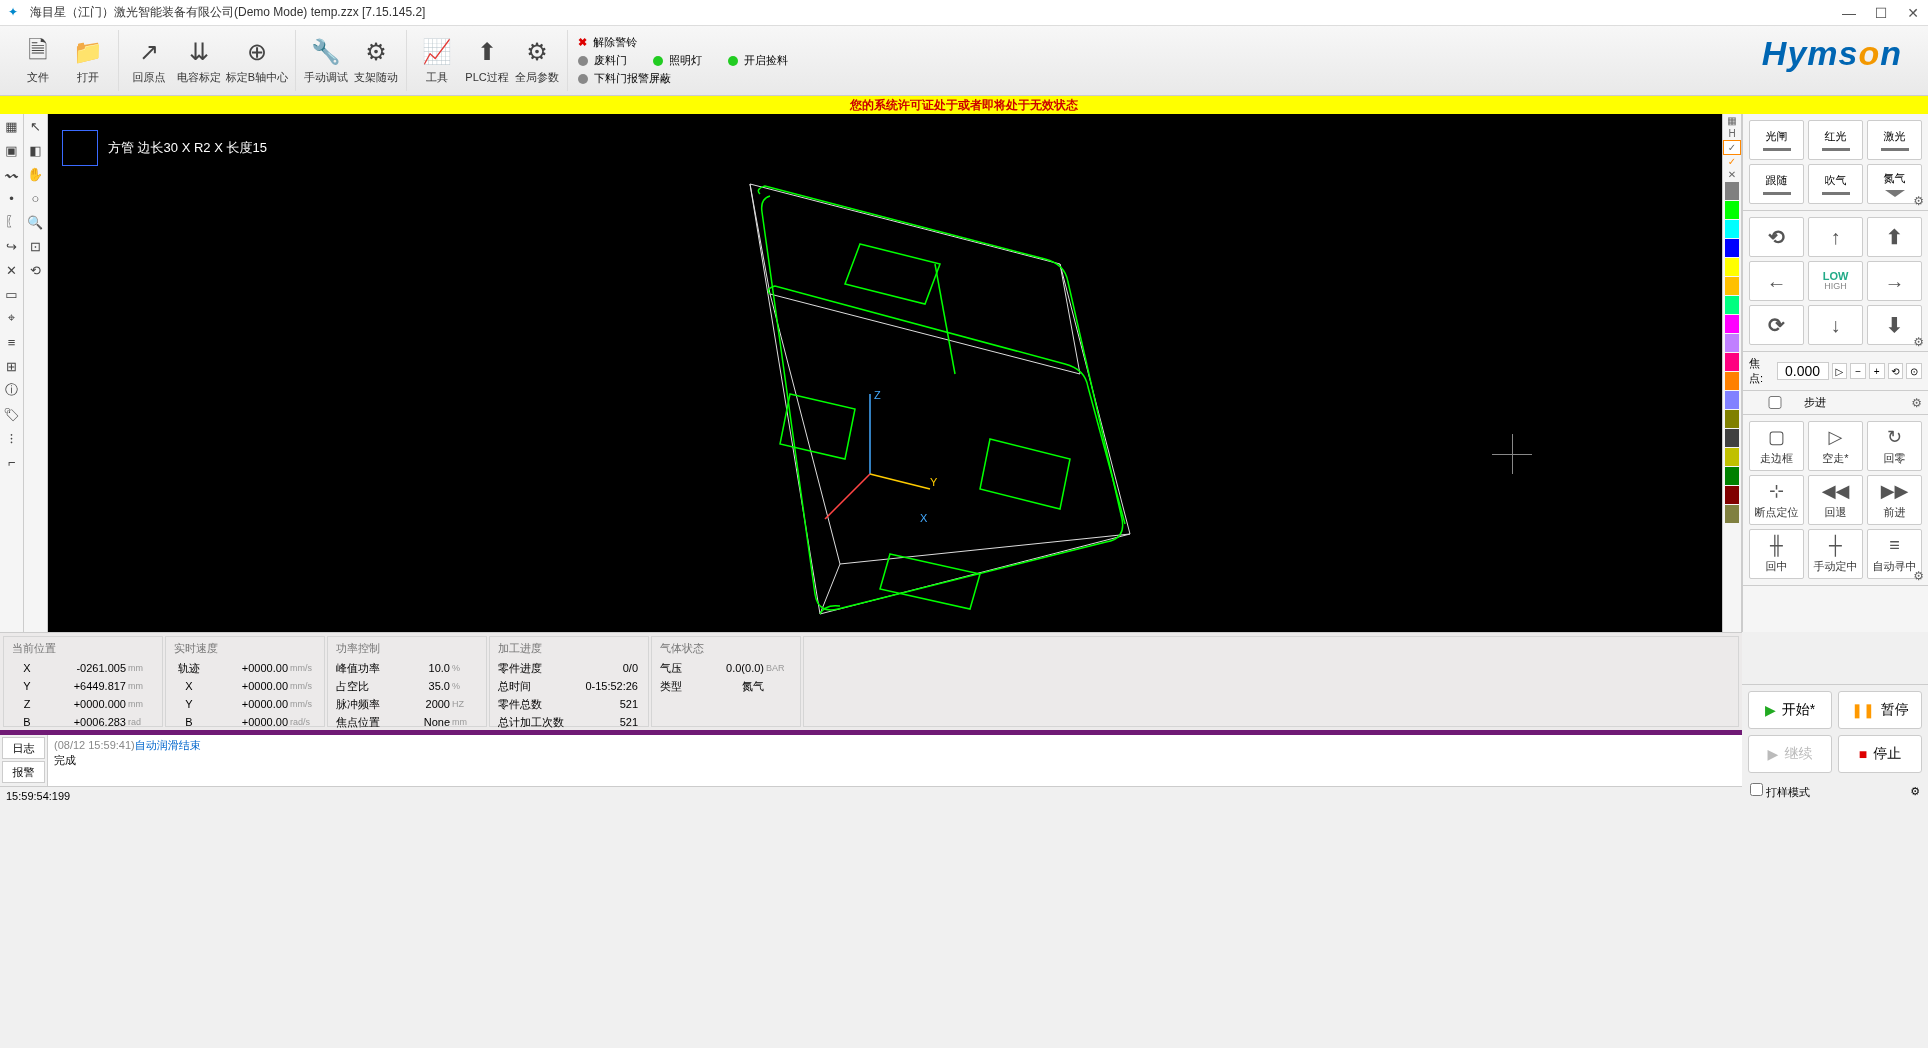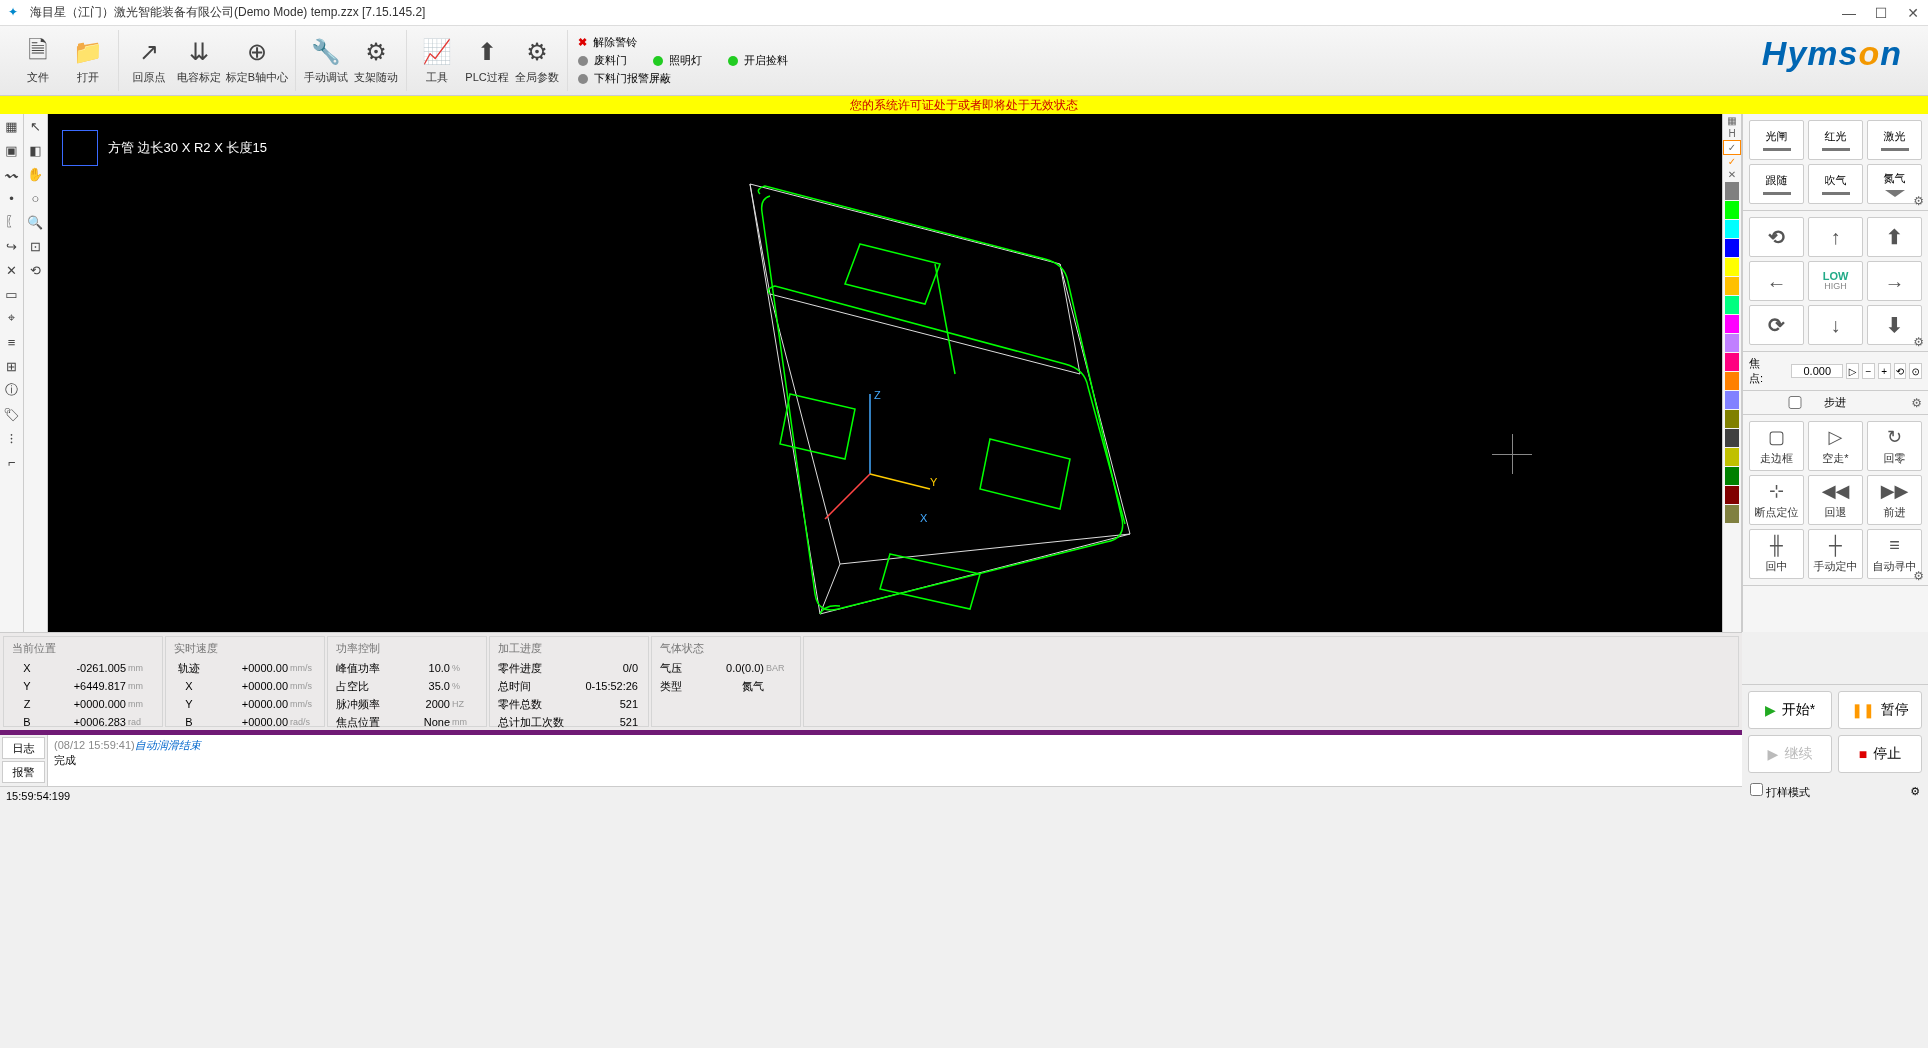--- a/index.html
+++ b/index.html
@@ -17,21 +17,21 @@
 .ribbon-icon { font-size: 24px; color: #444; height: 32px; display:flex; align-items:center; justify-content:center; }
 .ribbon-label { font-size: 11px; color: #333; margin-top: 2px; }
 .ribbon-indicators { display: flex; flex-direction: column; gap: 3px; padding: 0 10px; font-size: 11px; }
 .ind-row { display: flex; align-items: center; gap: 6px; }
 .ind-dot { width: 10px; height: 10px; border-radius: 50%; display:inline-block; }
 .ind-x { color: #d00; font-weight: bold; }
 .logo { position: absolute; right: 26px; top: 8px; font-size: 34px; font-weight: bold; font-style: italic; letter-spacing: 1px; }
 .logo .h { color: #0066b3; }
 .logo .o { color: #f39800; }
 
-.warning-bar { height: 18px; background: #ffff00; color: #c00; text-align: center; font-size: 12px; line-height: 18px; font-weight: normal; }
+.warning-bar { height: 18px; background: #ffff00; color: #c00; text-align: center; font-size: 12px; line-height: 18px; font-weight: bold; }
 
 .main-row { display: flex; height: 518px; }
 .side-tools { width: 50px; background: #f5f5f5; border-right: 1px solid #ccc; display: flex; flex-wrap: wrap; align-content: flex-start; }
 .side-tools.left1 { width: 24px; }
 .side-tools.left2 { width: 24px; }
 .tool-btn { width: 22px; height: 22px; display: flex; align-items: center; justify-content: center; font-size: 13px; color: #444; cursor: pointer; margin: 1px; }
 
 .viewport { flex: 1; background: #000; position: relative; }
 .vp-label { position: absolute; top: 16px; left: 14px; display:flex; align-items:center; gap:10px; }
 .vp-thumb { width: 36px; height: 36px; border: 1px solid #3a6aff; background: #000; }
@@ -51,21 +51,21 @@
 .rp-gear { position:absolute; right:4px; bottom:2px; font-size:12px; color:#666; cursor:pointer; }
 .rp-cell { background:#fff; border:1px solid #ccc; height:40px; display:flex; flex-direction:column; align-items:center; justify-content:center; font-size:11px; cursor:pointer; border-radius:2px; }
 .rp-cell .bar { width:28px; height:3px; background:#777; margin-top:4px; }
 .rp-cell .tri { width:0; height:0; border-left:10px solid transparent; border-right:10px solid transparent; border-top:7px solid #777; margin-top:4px; }
 .rp-arrow { font-size:20px; color:#555; font-weight:bold; }
 .rp-cell2 { background:#fff; border:1px solid #ccc; height:50px; display:flex; flex-direction:column; align-items:center; justify-content:center; font-size:11px; cursor:pointer; border-radius:2px; }
 .rp-cell2.disabled { color:#bbb; }
 .rp-icon { font-size:18px; color:#555; }
 .rp-label { font-size:11px; color:#333; margin-top:3px; }
 .rp-focus-row { display:flex; align-items:center; gap:3px; padding:4px 6px; font-size:11px; border-bottom:1px solid #ccc; }
-.rp-focus-row input { width:52px; font-size:11px; text-align:center; border:1px solid #ccc;margin-left:20px; }
+.rp-focus-row input { width:52px; font-size:14px; text-align:center; border:1px solid #ccc; }
 .rp-mini { width:16px; height:16px; border:1px solid #ccc; display:flex; align-items:center; justify-content:center; font-size:10px; cursor:pointer; background:#fff; }
 
 .big-controls { padding:6px; display:grid; grid-template-columns:1fr 1fr; gap:6px; border-top:1px solid #ccc; margin-top: auto; }
 .big-btn { height:38px; background:#fff; border:1px solid #ccc; display:flex; align-items:center; justify-content:center; gap:6px; font-size:14px; cursor:pointer; border-radius:3px; }
 .big-btn.disabled { color:#bbb; }
 .check-row { padding:4px 8px; font-size:11px; display:flex; align-items:center; justify-content:space-between; }
 
 .status-panels { display:flex; height:98px; background:#eceaea; border-top:1px solid #ccc; gap:2px; padding:3px; }
 .panel { background:#eceaea; border:1px solid #d5d5d5; padding:4px 8px; font-size:11px; }
 .panel-title { color:#777; font-size:11px; margin-bottom:3px; }
@@ -78,21 +78,21 @@
 .panel.pwr { width:160px; }
 .panel.prog { width:160px; }
 .panel.gas { width:150px; }
 .panel.fill { flex:1; }
 
 .log-area { display:flex; height:56px; border-top:5px solid #701a75; }
 .log-tabs { width:48px; background:#f0f0f0; border-right:1px solid #ccc; }
 .log-tab { height:22px; display:flex; align-items:center; justify-content:center; font-size:11px; border:1px solid #ccc; margin:2px; cursor:pointer; background:#fff; }
 .log-content { flex:1; background:#fff; padding:3px 6px; font-size:11px; overflow:auto; }
 .log-line .ts { color:#888; }
-.log-line .blue { color:#0066cc;font-style:italic; }
+.log-line .blue { color:#0066cc; }
 .log-line { line-height:15px; }
 
 .footer { height:18px; background:#f0f0f0; border-top:1px solid #ccc; font-size:11px; padding:0 6px; display:flex; align-items:center; }
 
 .right-panel-wrap { width:186px; display:flex; flex-direction:column; }
 </style>
 </head>
 <body>
 
 <div class="titlebar">

